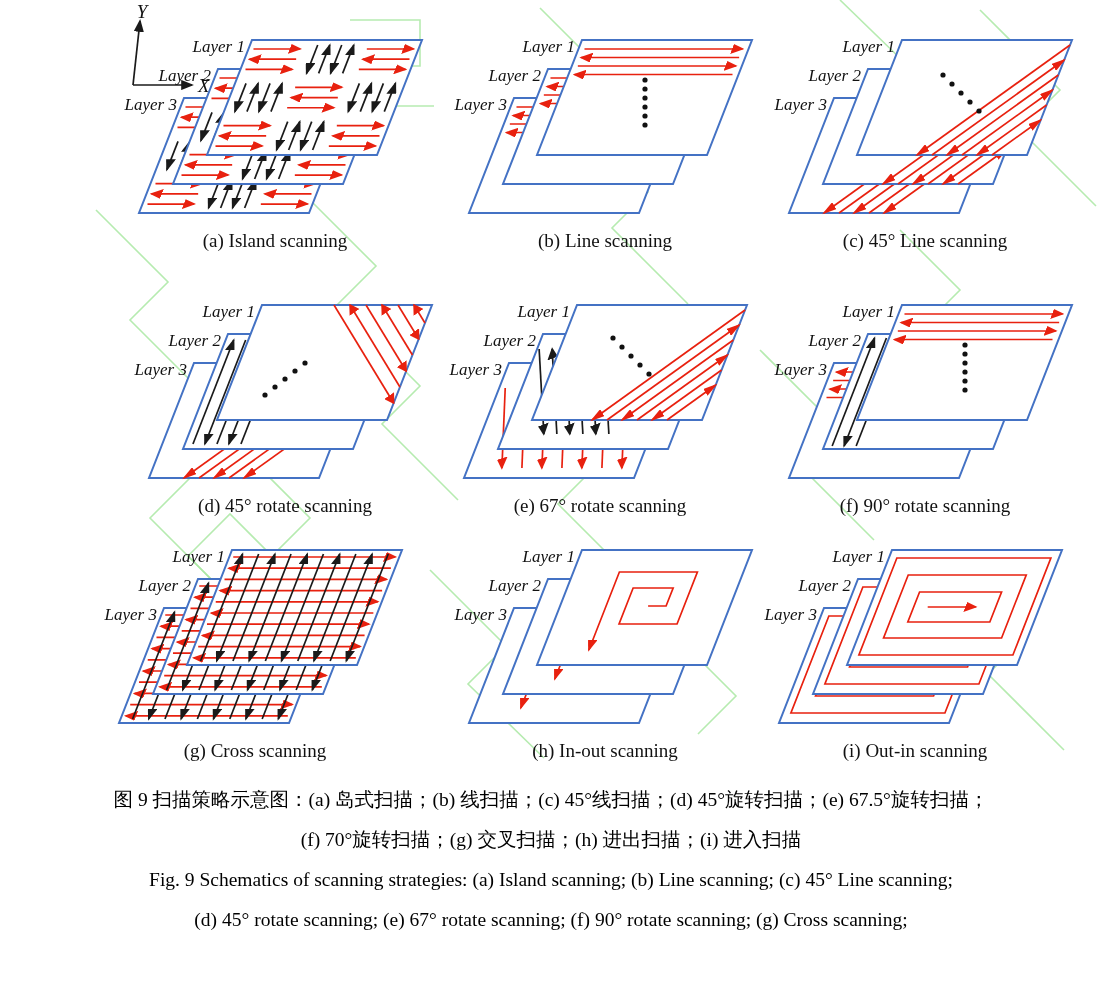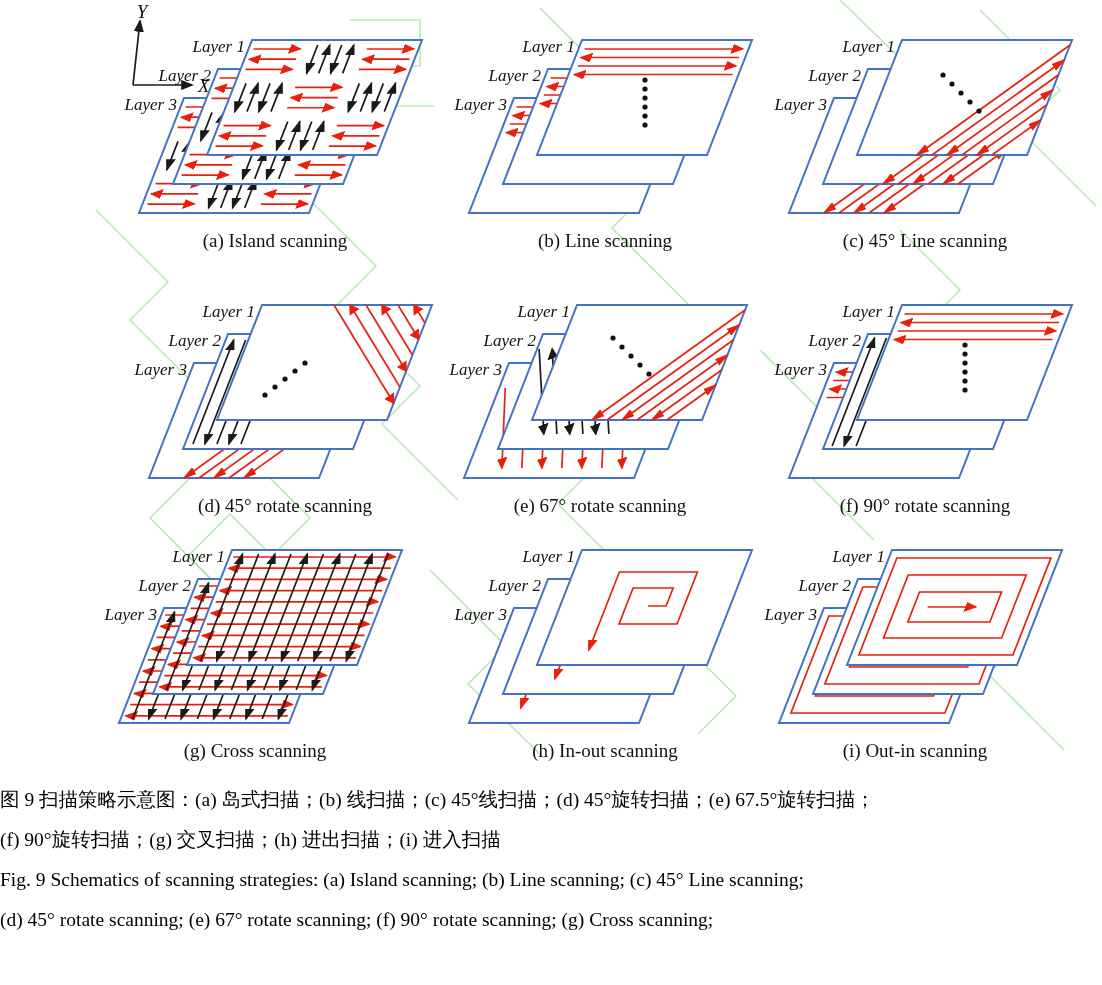--- a/index.html
+++ b/index.html
@@ -7,21 +7,21 @@
         font-family:"Liberation Serif",serif;}
   .fig-svg{position:absolute;left:0;top:0;}
   .plate{fill:#ffffff;stroke:#4472c4;stroke-width:2;vector-effect:non-scaling-stroke;}
   .r{stroke:#e8210f;stroke-width:1.7;fill:none;vector-effect:non-scaling-stroke;}
   .b{stroke:#1a1a1a;stroke-width:1.7;fill:none;vector-effect:non-scaling-stroke;}
   .loop,.sp{fill:none;stroke:#e8210f;stroke-width:1.7;vector-effect:non-scaling-stroke;}
   .wm{fill:none;stroke:#a9e7a2;stroke-width:1.6;opacity:.85;}
   .lab{font:italic 17px "Liberation Serif",serif;fill:#111;}
   .cap{font:19px "Liberation Serif",serif;fill:#111;text-anchor:middle;}
   .axl{font:italic 19px "Liberation Serif",serif;fill:#111;}
-  .caps{position:absolute;left:0;top:780px;width:1102px;text-align:left;color:#000;}
+  .caps{position:absolute;left:0;top:780px;width:1102px;text-align:center;color:#000;}
   .caps p{margin:0;height:40px;line-height:40px;font-size:19.5px;}
 </style>
 </head>
 <body>
 
 <div class="page">
 <svg class="fig-svg" width="1102" height="772" viewBox="0 0 1102 772">
   <defs>
     <marker id="mr" viewBox="0 0 10 8" refX="8.5" refY="4" markerWidth="7.5" markerHeight="6" orient="auto">
       <path d="M0,0 L10,4 L0,8 z" fill="#e8210f"></path>
@@ -586,17 +586,17 @@
         </g>
     <text class="lab" text-anchor="end" x="150" y="17">Layer 1</text>
     <text class="lab" text-anchor="end" x="116" y="46">Layer 2</text>
     <text class="lab" text-anchor="end" x="82" y="75">Layer 3</text>
     <text class="cap" x="180" y="212">(i) Out-in scanning</text>
   </g>
 </svg>
 
 <div class="caps">
   <p>图 9 扫描策略示意图：(a) 岛式扫描；(b) 线扫描；(c) 45°线扫描；(d) 45°旋转扫描；(e) 67.5°旋转扫描；</p>
-  <p>(f) 90°旋转扫描；(g) 交叉扫描；(h) 进出扫描；(i) 进入扫描</p>
+  <p>(f) 70°旋转扫描；(g) 交叉扫描；(h) 进出扫描；(i) 进入扫描</p>
   <p>Fig. 9 Schematics of scanning strategies: (a) Island scanning; (b) Line scanning; (c) 45° Line scanning;</p>
   <p>(d) 45° rotate scanning; (e) 67° rotate scanning; (f) 90° rotate scanning; (g) Cross scanning;</p>
 </div>
 </div>
 
 </body></html>

